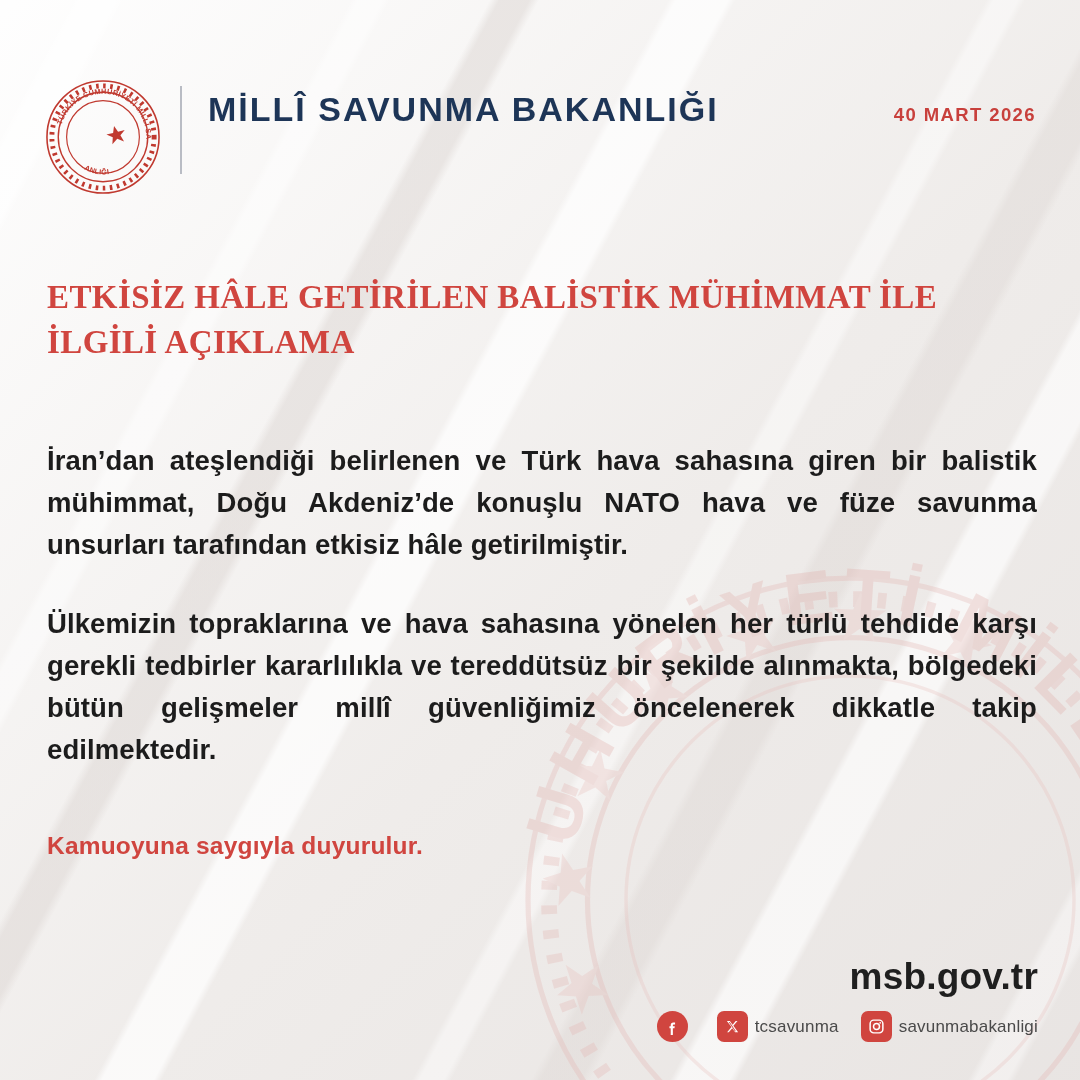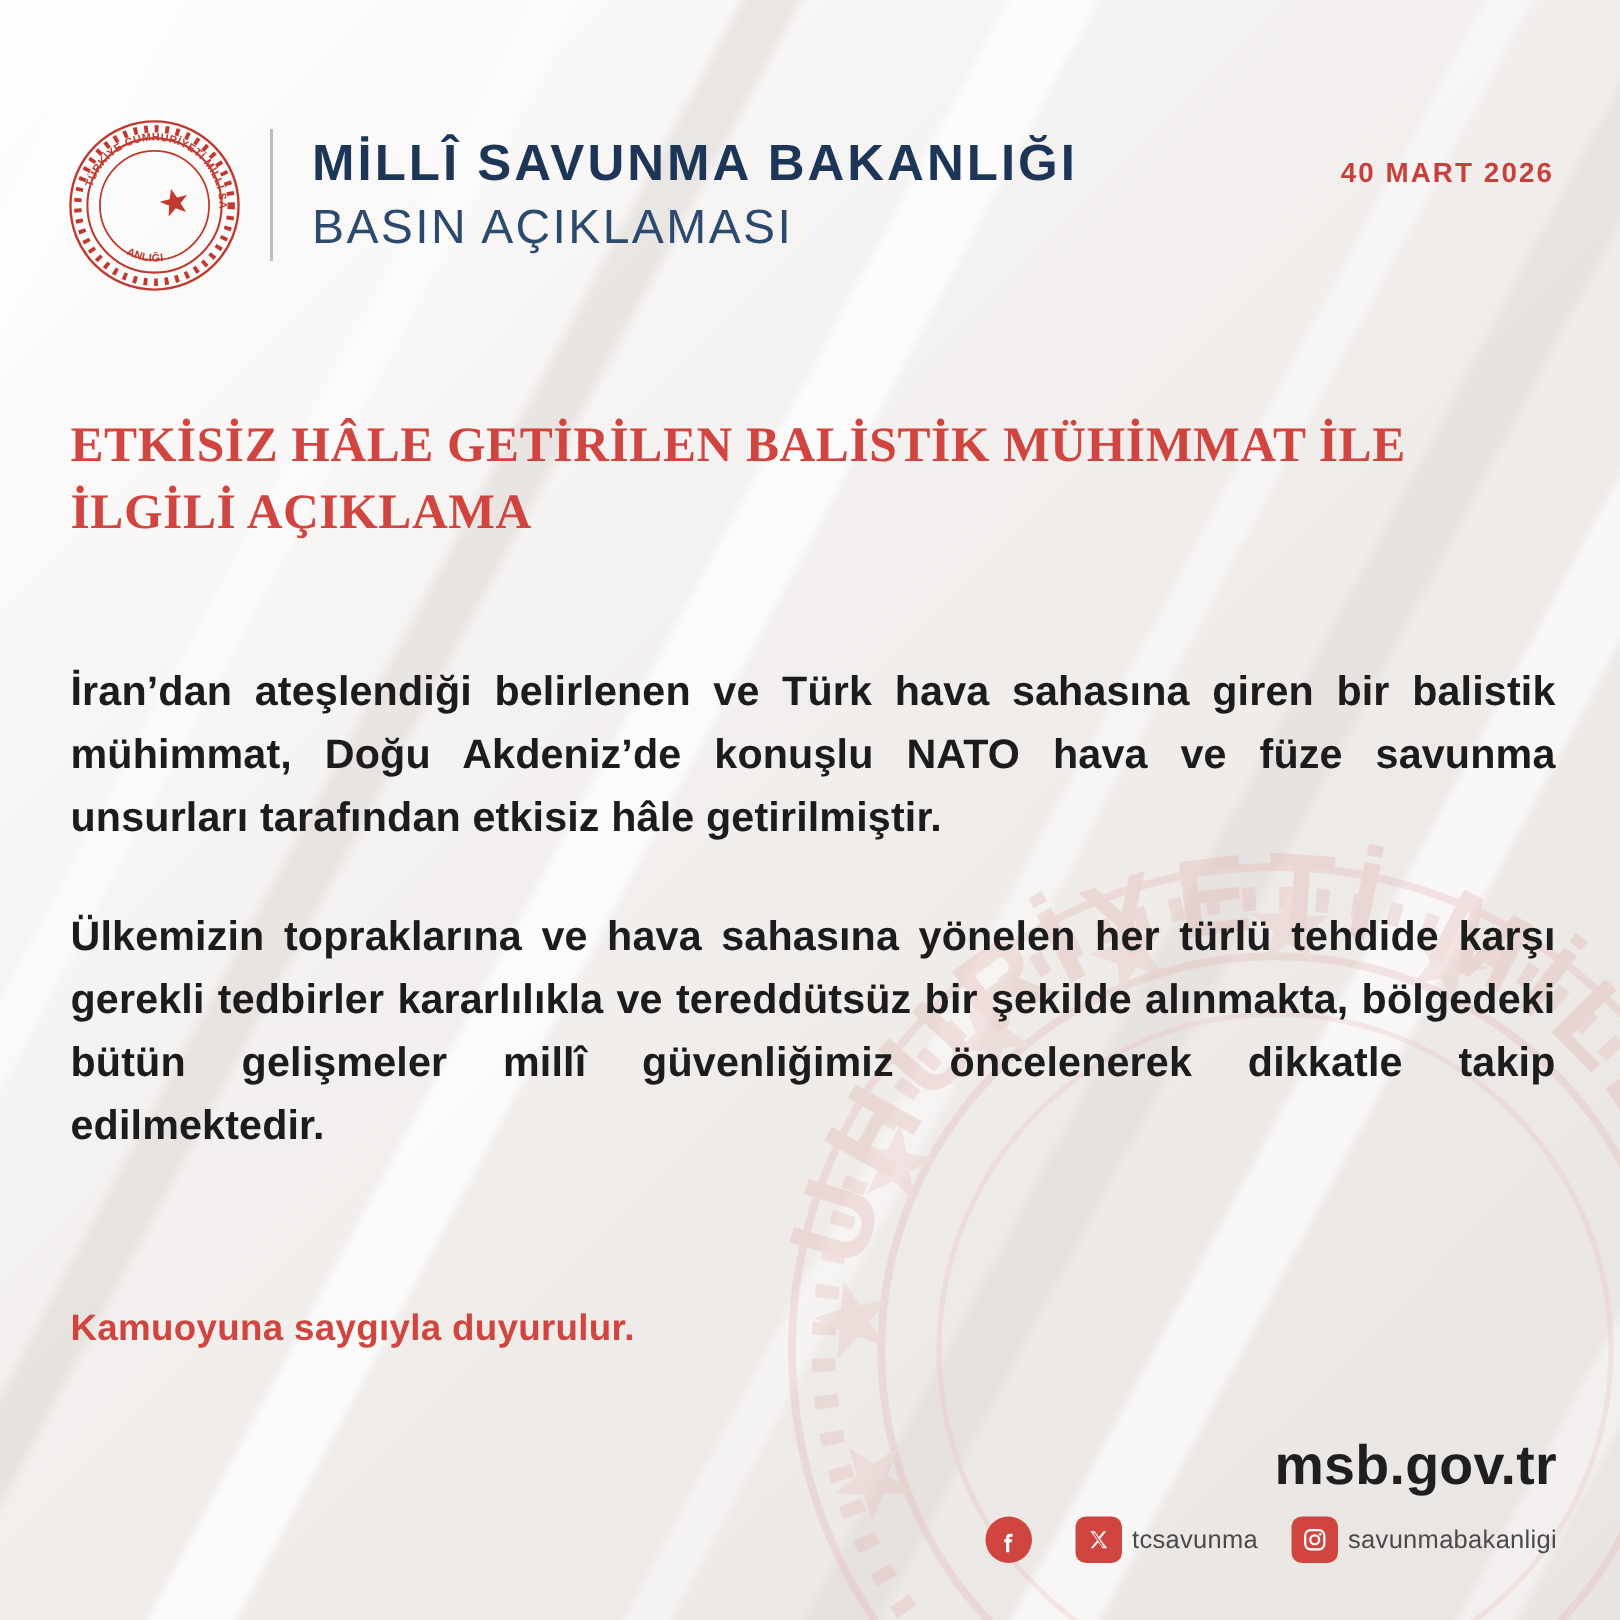--- a/index.html
+++ b/index.html
@@ -127,21 +127,20 @@
   .body-text p:last-child { margin-bottom: 0; }
 
   .closing {
     position: absolute;
     top: 832px;
     left: 47px;
     font-size: 24.5px;
     font-weight: bold;
     color: #d0453f;
     letter-spacing: 0.2px;
-    margin-top: 40px;
   }
 
   
   .footer {
     position: absolute;
     right: 42px;
     bottom: 38px;
     text-align: right;
   }
   .site {
@@ -242,21 +241,20 @@
       <g fill="#c0392f" transform="translate(60,58)">
         <path d="M -2 -22 A 22 22 0 1 0 -2 22 A 17.5 17.5 0 1 1 -2 -22 Z"></path>
         <polygon transform="translate(13.5,0) rotate(-14)" points="0,-9.5 2.6,-2.9 9.6,-2.9 4,1.3 6.1,8.2 0,4 -6.1,8.2 -4,1.3 -9.6,-2.9 -2.6,-2.9"></polygon>
       </g>
     </svg>
 
     <div class="divider"></div>
 
     <div class="titles">
       <div class="title-main">MİLLÎ SAVUNMA BAKANLIĞI</div>
-      <div class="title-sub">BASIN AÇIKLAMASI</div>
     </div>
 
     <div class="date">40 MART 2026</div>
   </div>
 
   <div class="headline">ETKİSİZ HÂLE GETİRİLEN BALİSTİK MÜHİMMAT İLE İLGİLİ AÇIKLAMA</div>
 
   <div class="body-text">
     <p>İran’dan ateşlendiği belirlenen ve Türk hava sahasına giren bir balistik mühimmat, Doğu Akdeniz’de konuşlu NATO hava ve füze savunma unsurları tarafından etkisiz hâle getirilmiştir.</p>
     <p>Ülkemizin topraklarına ve hava sahasına yönelen her türlü tehdide karşı gerekli tedbirler kararlılıkla ve tereddütsüz bir şekilde alınmakta, bölgedeki bütün gelişmeler millî güvenliğimiz öncelenerek dikkatle takip edilmektedir.</p>

